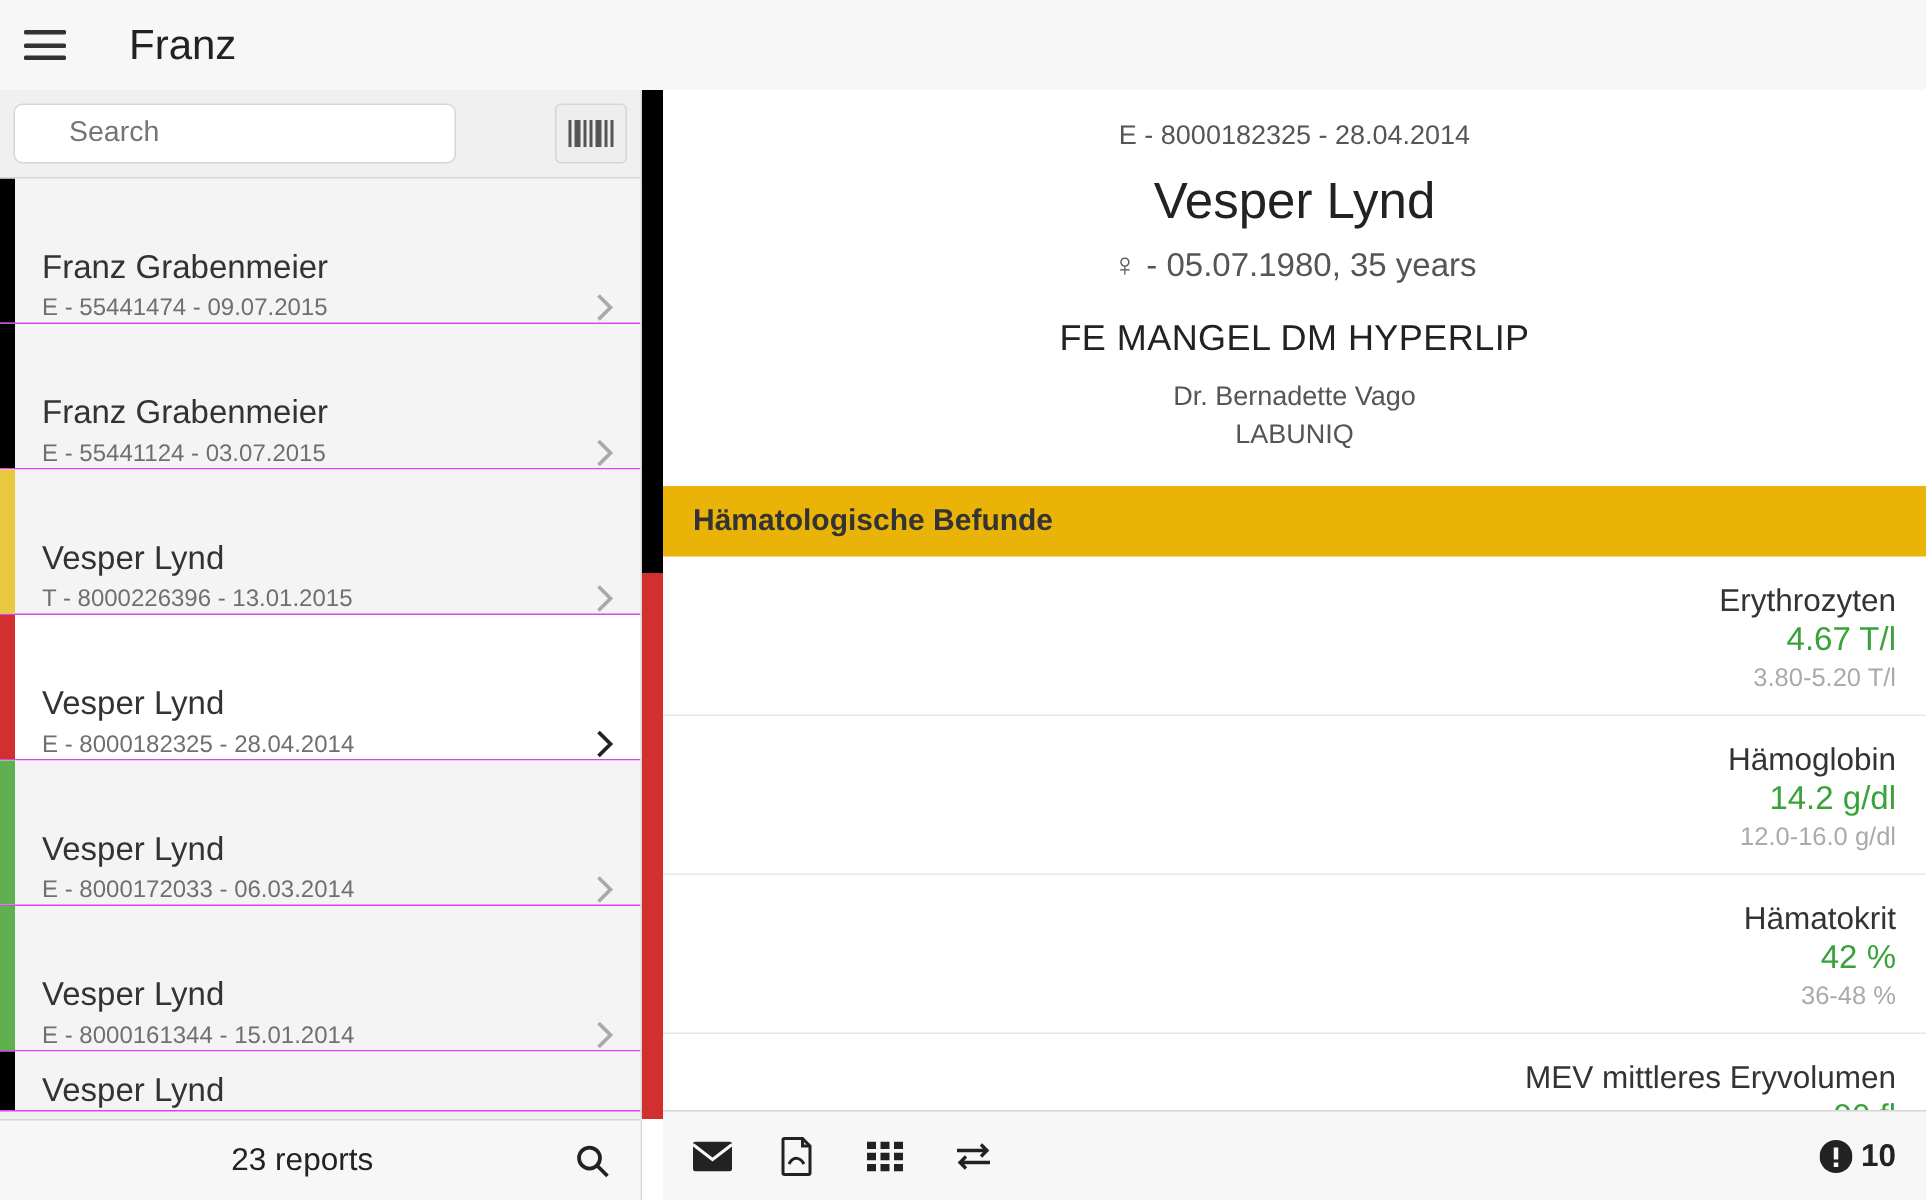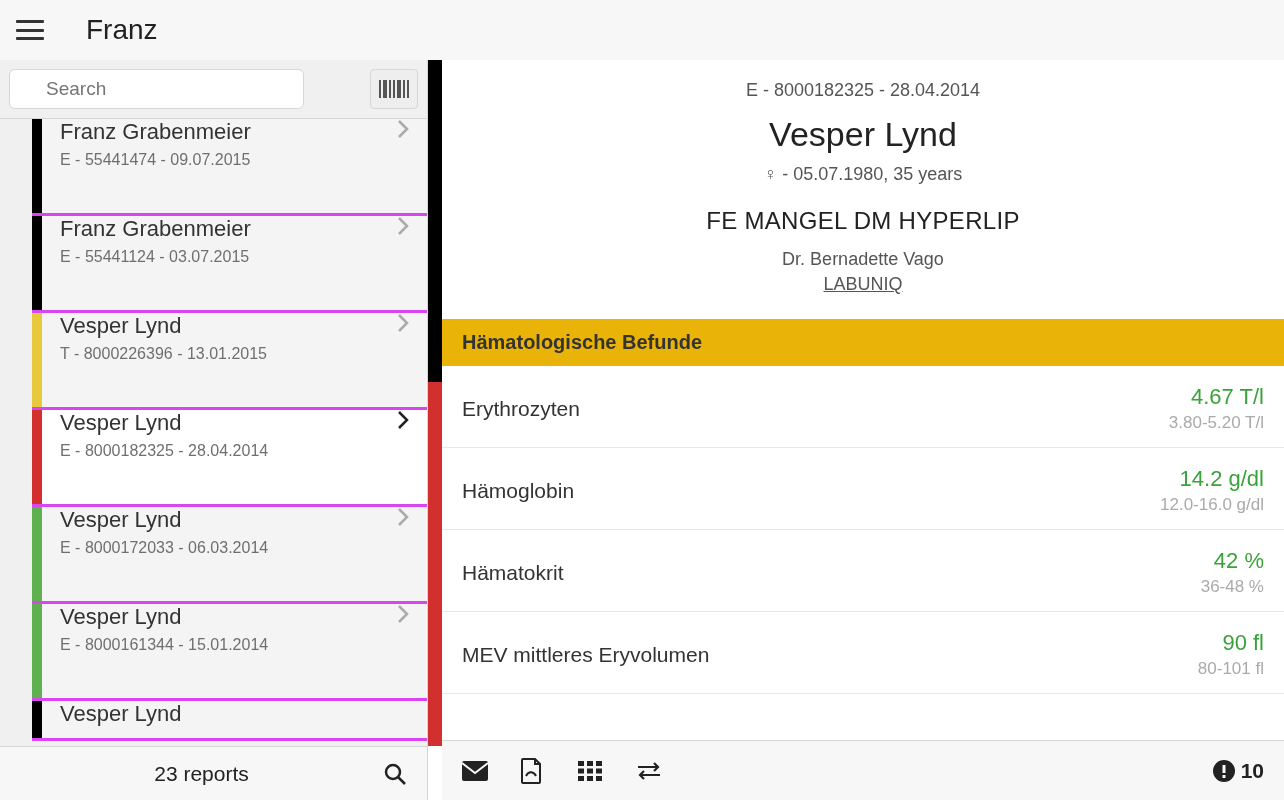--- a/index.html
+++ b/index.html
@@ -18,21 +18,21 @@
   .sidebar-top { display: flex; align-items: center; padding: 9px; gap: 8px; }
   .search-input { flex: 1; height: 40px; border: 1px solid #d6d6d6; border-radius: 6px; padding: 0 12px 0 36px; font-size: 19px; color: #555; background: #fff; position: relative; }
   .search-wrap { position: relative; flex: 1; }
   .search-icon-in { position: absolute; left: 12px; top: 50%; transform: translateY(-50%); color: #aaa; font-size: 14px; pointer-events: none; }
   .barcode-btn { width: 48px; height: 40px; background: #eee; border: 1px solid #d6d6d6; border-radius: 4px; display: flex; align-items: center; justify-content: center; cursor: pointer; }
   .barcode { display: flex; gap: 2px; align-items: stretch; height: 18px; }
   .barcode i { width: 2px; background: #555; display: block; }
   .barcode i.w { width: 4px; }
 
   .list { flex: 1; overflow-y: auto; border-top: 1px solid #d6d6d6; }
-  .item { display: flex; align-items: flex-start; height: 97px; background: #f4f4f4; border-bottom: 3px solid #d946ef; cursor: pointer; position: relative; margin-left: 32px; }
+  .item { display: flex; align-items: flex-end; height: 97px; background: #f4f4f4; border-bottom: 1px solid #d946ef; cursor: pointer; position: relative; }
   .item .stripe { width: 10px; height: 100%; flex: 0 0 10px; }
   .item .body { flex: 1; padding: 0 10px 0 18px; display:flex; flex-direction:column; justify-content:center; gap:6px;}
   .item .name { font-size: 22px; color: #333; }
   .item .meta { font-size: 16px; color: #6f6f6f; }
   .item .chev { color: #aaa; font-size: 22px; padding-right: 18px; }
   .item.selected { background: #fff; }
   .item.selected .chev { color: #222; }
   .item.partial { height: 40px; }
   .item.partial .body { justify-content: flex-end; padding-bottom: 0;}
   .c-black { background:#000; }
@@ -45,28 +45,28 @@
   .sidebar-foot .mag { font-size: 22px; color: #222; cursor: pointer; }
 
   
   .detail { flex: 1; display: flex; flex-direction: column; background: #fff; min-width: 0; position: relative;}
   .detail-stripe-wrap { width: 14px; position: absolute; left: 0; top: 0; bottom: 54px; display:flex; flex-direction:column;}
   .detail-stripe-wrap .seg { flex:1; }
   .detail-inner { margin-left: 14px; flex:1; display:flex; flex-direction:column; min-height:0;}
   .patient-hdr { text-align: center; padding: 20px 10px 24px; background:#fff;}
   .ph-id { font-size: 18px; color: #555; margin-bottom: 14px; }
   .ph-name { font-size: 34px; color: #222; margin-bottom: 10px; }
-  .ph-demo { font-size: 18px; color: #555; margin-bottom: 22px; }
+  .ph-demo { font-size: 22px; color: #555; margin-bottom: 22px; }
   .ph-diag { font-size: 24px; color: #222; font-weight: 400; margin-bottom: 14px; letter-spacing: .3px;}
   .ph-doc { font-size: 18px; color: #555; }
-  .ph-lab { font-size: 18px; color: #555; margin-top:4px;text-decoration:underline;}
+  .ph-lab { font-size: 18px; color: #555; margin-top:4px;}
 
   .section-hdr { background: #eab308; padding: 12px 20px; font-size: 20px; font-weight: 600; color: #333; }
   .results { flex:1; overflow-y:auto; }
-  .result { display: flex; align-items: center; padding: 18px 20px 14px; border-bottom: 1px solid #e6e6e6; }
+  .result { display: flex; align-items: flex-end; padding: 18px 20px 14px; border-bottom: 1px solid #e6e6e6; flex-direction: column; }
   .result .label { flex: 1; font-size: 21px; color: #333; }
   .result .vals { text-align: right; }
   .result .val { font-size: 22px; color: #3aa23a; }
   .result .range { font-size: 17px; color: #aaa; margin-top: 3px;}
 
   .detail-foot { height: 60px; border-top: 1px solid #d6d6d6; background: #f7f7f7; display: flex; align-items: center; padding: 0 20px; gap: 30px; margin-left:14px;font-weight:bold;}
   .detail-foot .ic { font-size: 22px; color: #222; cursor: pointer; width:28px; text-align:center;}
   .detail-foot .spacer { flex:1; }
   .detail-foot .warn { font-size: 21px; color: #222; display:flex; align-items:center; gap:6px;}
 

